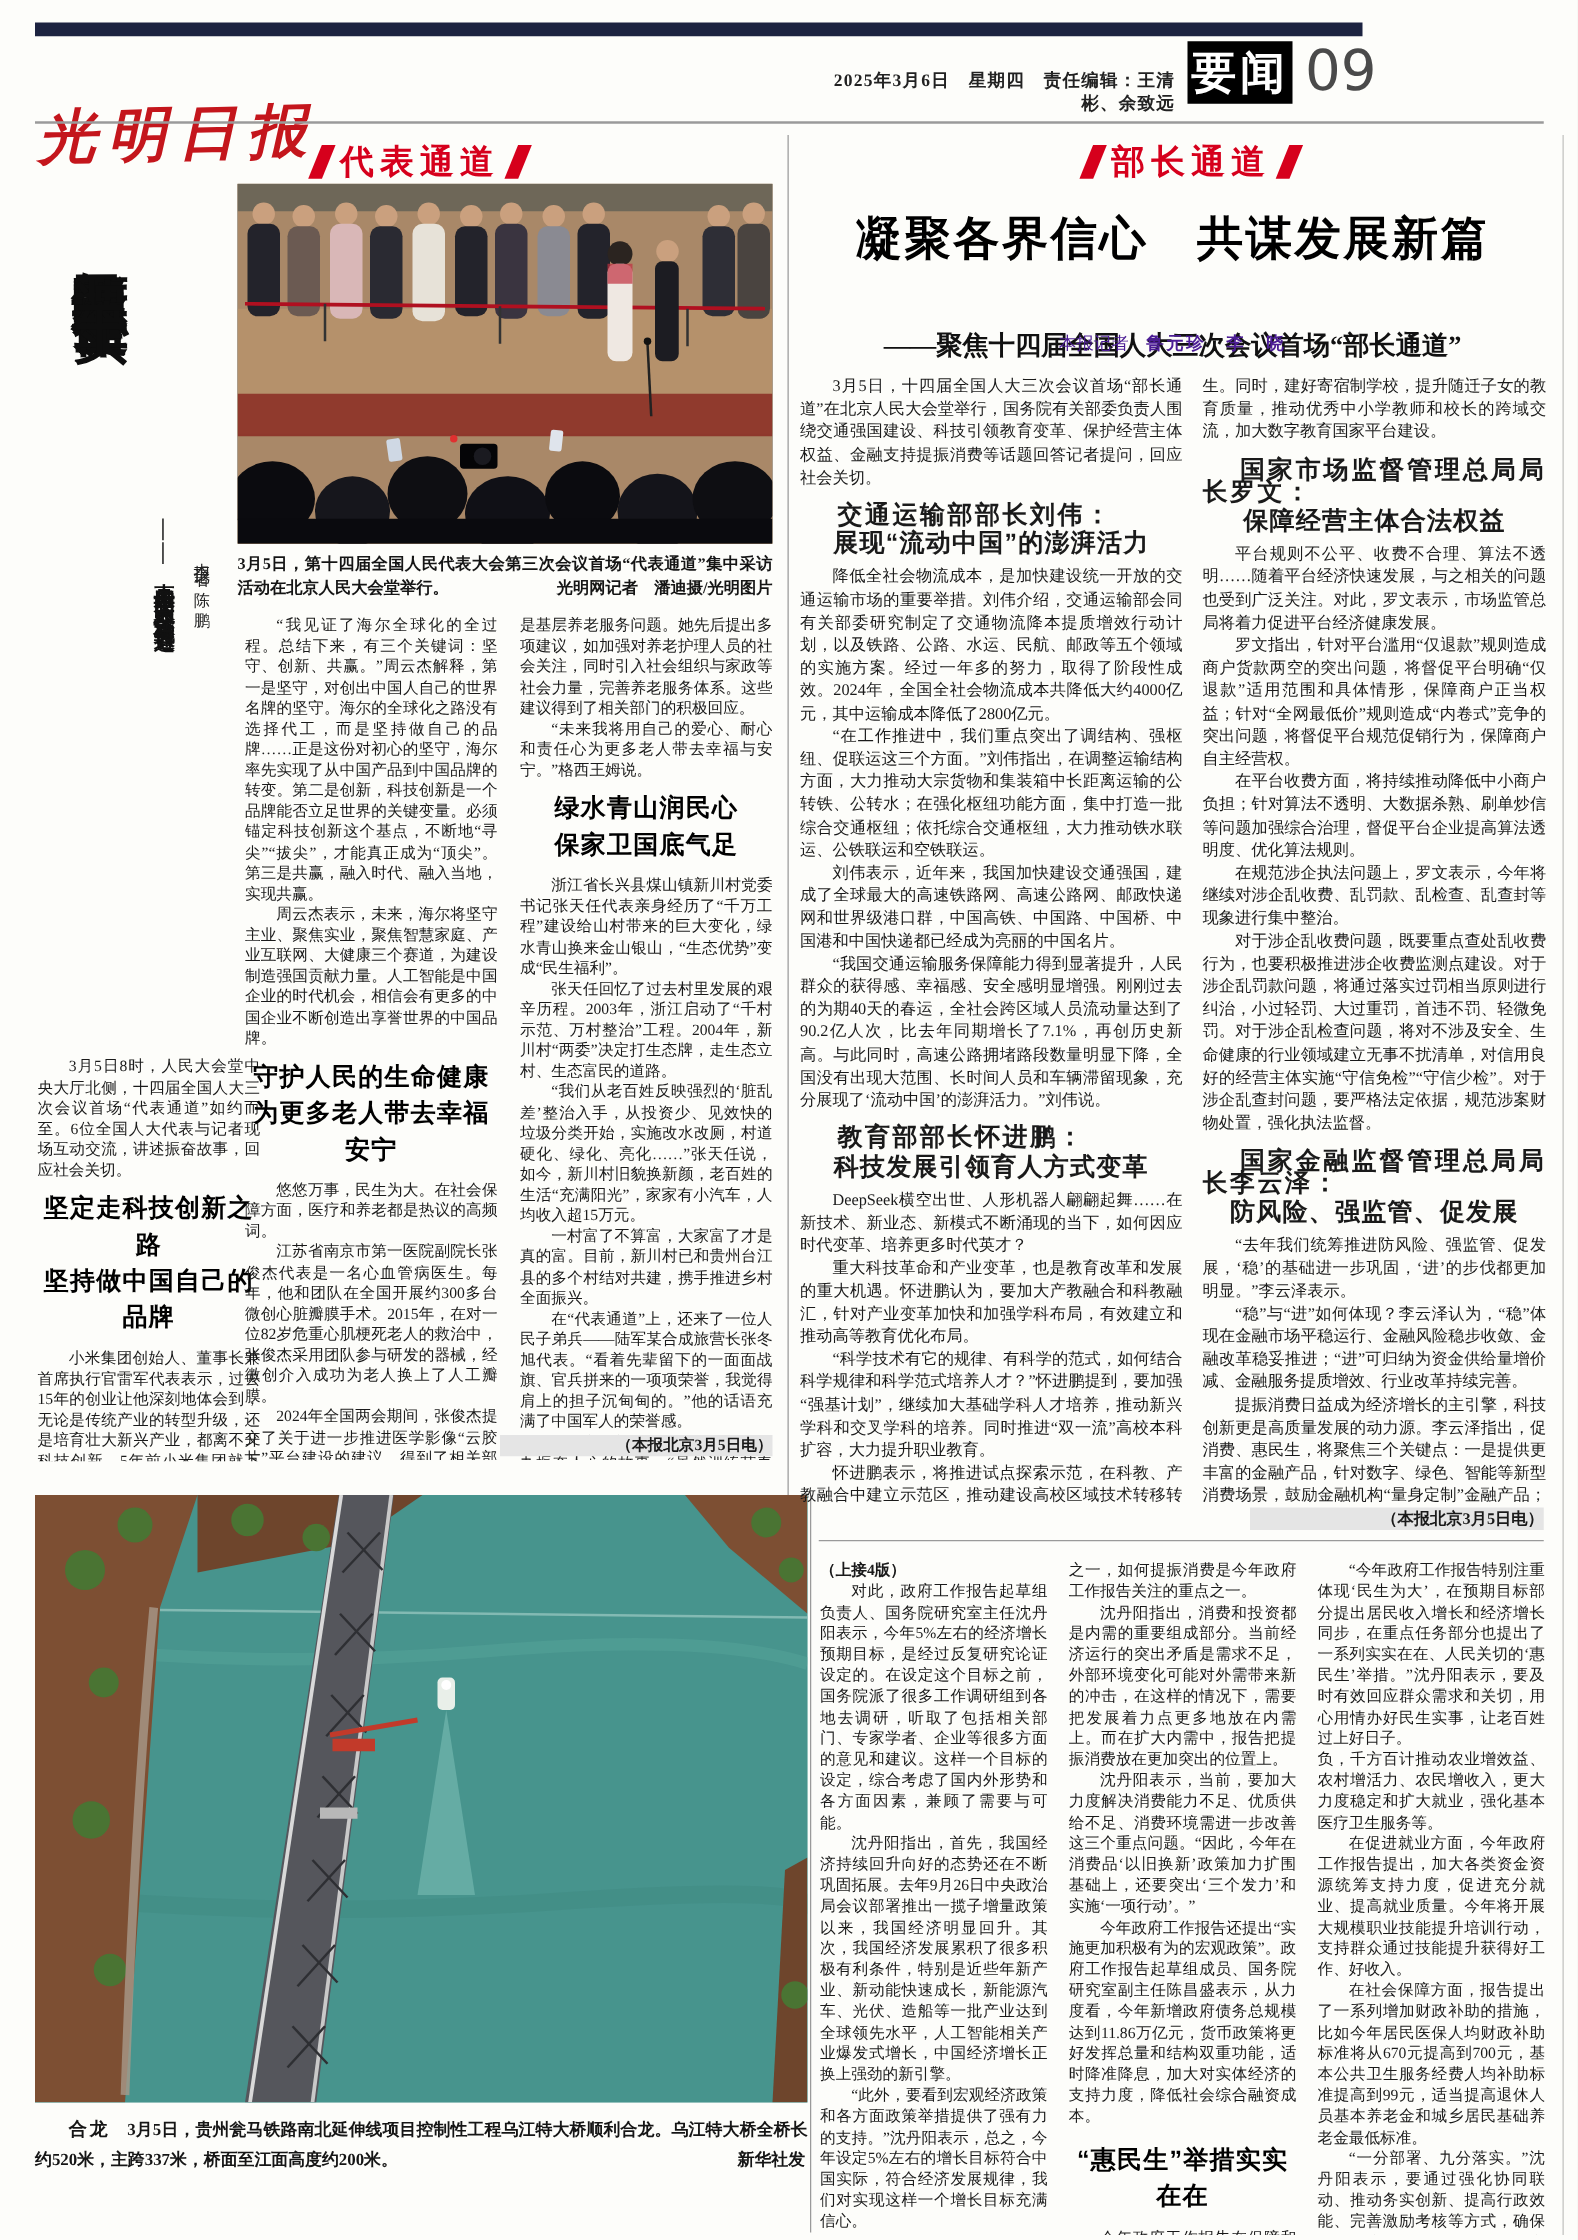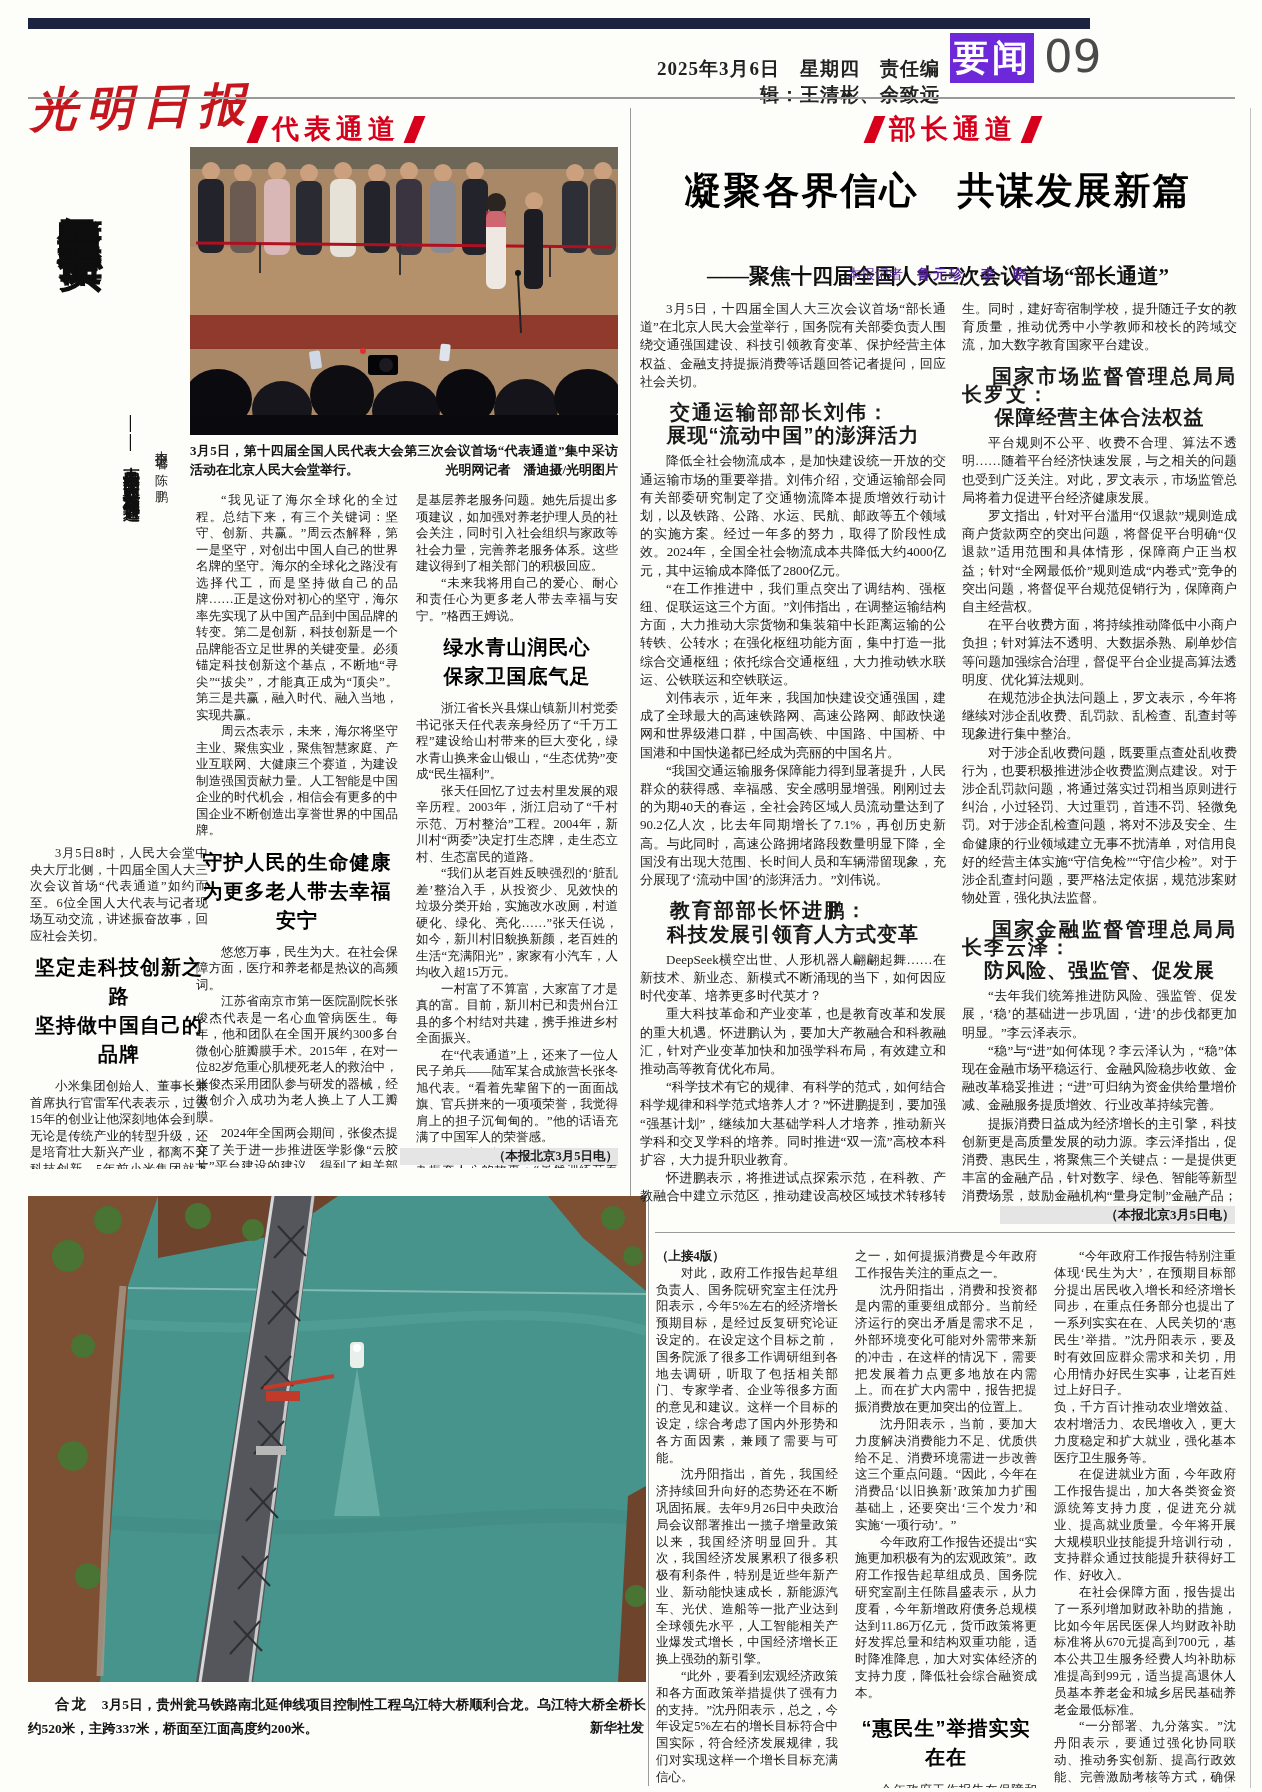--- a/index.html
+++ b/index.html
@@ -2,22 +2,22 @@
 <html lang="zh"><head>
 <meta charset="utf-8">
 <style>
   * { margin:0; padding:0; box-sizing:border-box; }
   body { background:#e8e8e4; font-family:"Liberation Serif","DejaVu Serif",serif; }
   .page { position:relative; width:1262px; height:1792px; background:#fdfdfa; margin:0 auto; overflow:hidden; color:#1a1a1a; }
 
   
   .topbar { position:absolute; left:28px; top:18px; width:1062px; height:11px; background:#1c2340; }
   .logo { position:absolute; left:30px; top:76px; font-family:"DejaVu Serif",serif; font-style:italic; font-weight:bold; font-size:47px; letter-spacing:9px; color:#c4161c; transform:rotate(-1.5deg); }
-  .dateline { position:absolute; left:640px; top:56px; width:300px; text-align:right; font-size:19px; font-weight:bold; color:#222; letter-spacing:1px; }
-  .yaowen { position:absolute; left:950px; top:33px; width:84px; height:50px; background:#6d28d9; color:#fff; font-family:"Liberation Sans","DejaVu Sans",sans-serif; font-weight:bold; font-size:36px; line-height:50px; text-align:center; letter-spacing:3px; }
+  .dateline { position:absolute; left:640px; top:56px; width:300px; text-align:right; font-size:14px; font-weight:bold; color:#222; letter-spacing:1px; }
+  .yaowen { position:absolute; left:950px; top:33px; width:84px; height:50px; background:#000000; color:#fff; font-family:"Liberation Sans","DejaVu Sans",sans-serif; font-weight:bold; font-size:36px; line-height:50px; text-align:center; letter-spacing:3px; }
   .pagenum { position:absolute; left:1044px; top:30px; font-family:"DejaVu Sans",sans-serif; font-size:45px; color:#4a4a4a; }
   .header-rule { position:absolute; left:28px; top:97px; width:1207px; height:2px; background:#9a9a9a; }
 
   
   .tag { position:absolute; top:111px; display:flex; align-items:center; color:#d6001c; font-family:"Liberation Sans","DejaVu Sans",sans-serif; font-weight:bold; font-size:27px; letter-spacing:5px; }
   .tag .slash { display:inline-block; width:11px; height:27px; background:#d6001c; transform:skewX(-22deg); margin:0 9px; }
 
   
   .vrule1 { position:absolute; left:630px; top:108px; width:1px; height:1112px; background:#9a9a9a; }
   .vrule2 { position:absolute; left:648px; top:1196px; width:1px; height:590px; background:#9a9a9a; }

